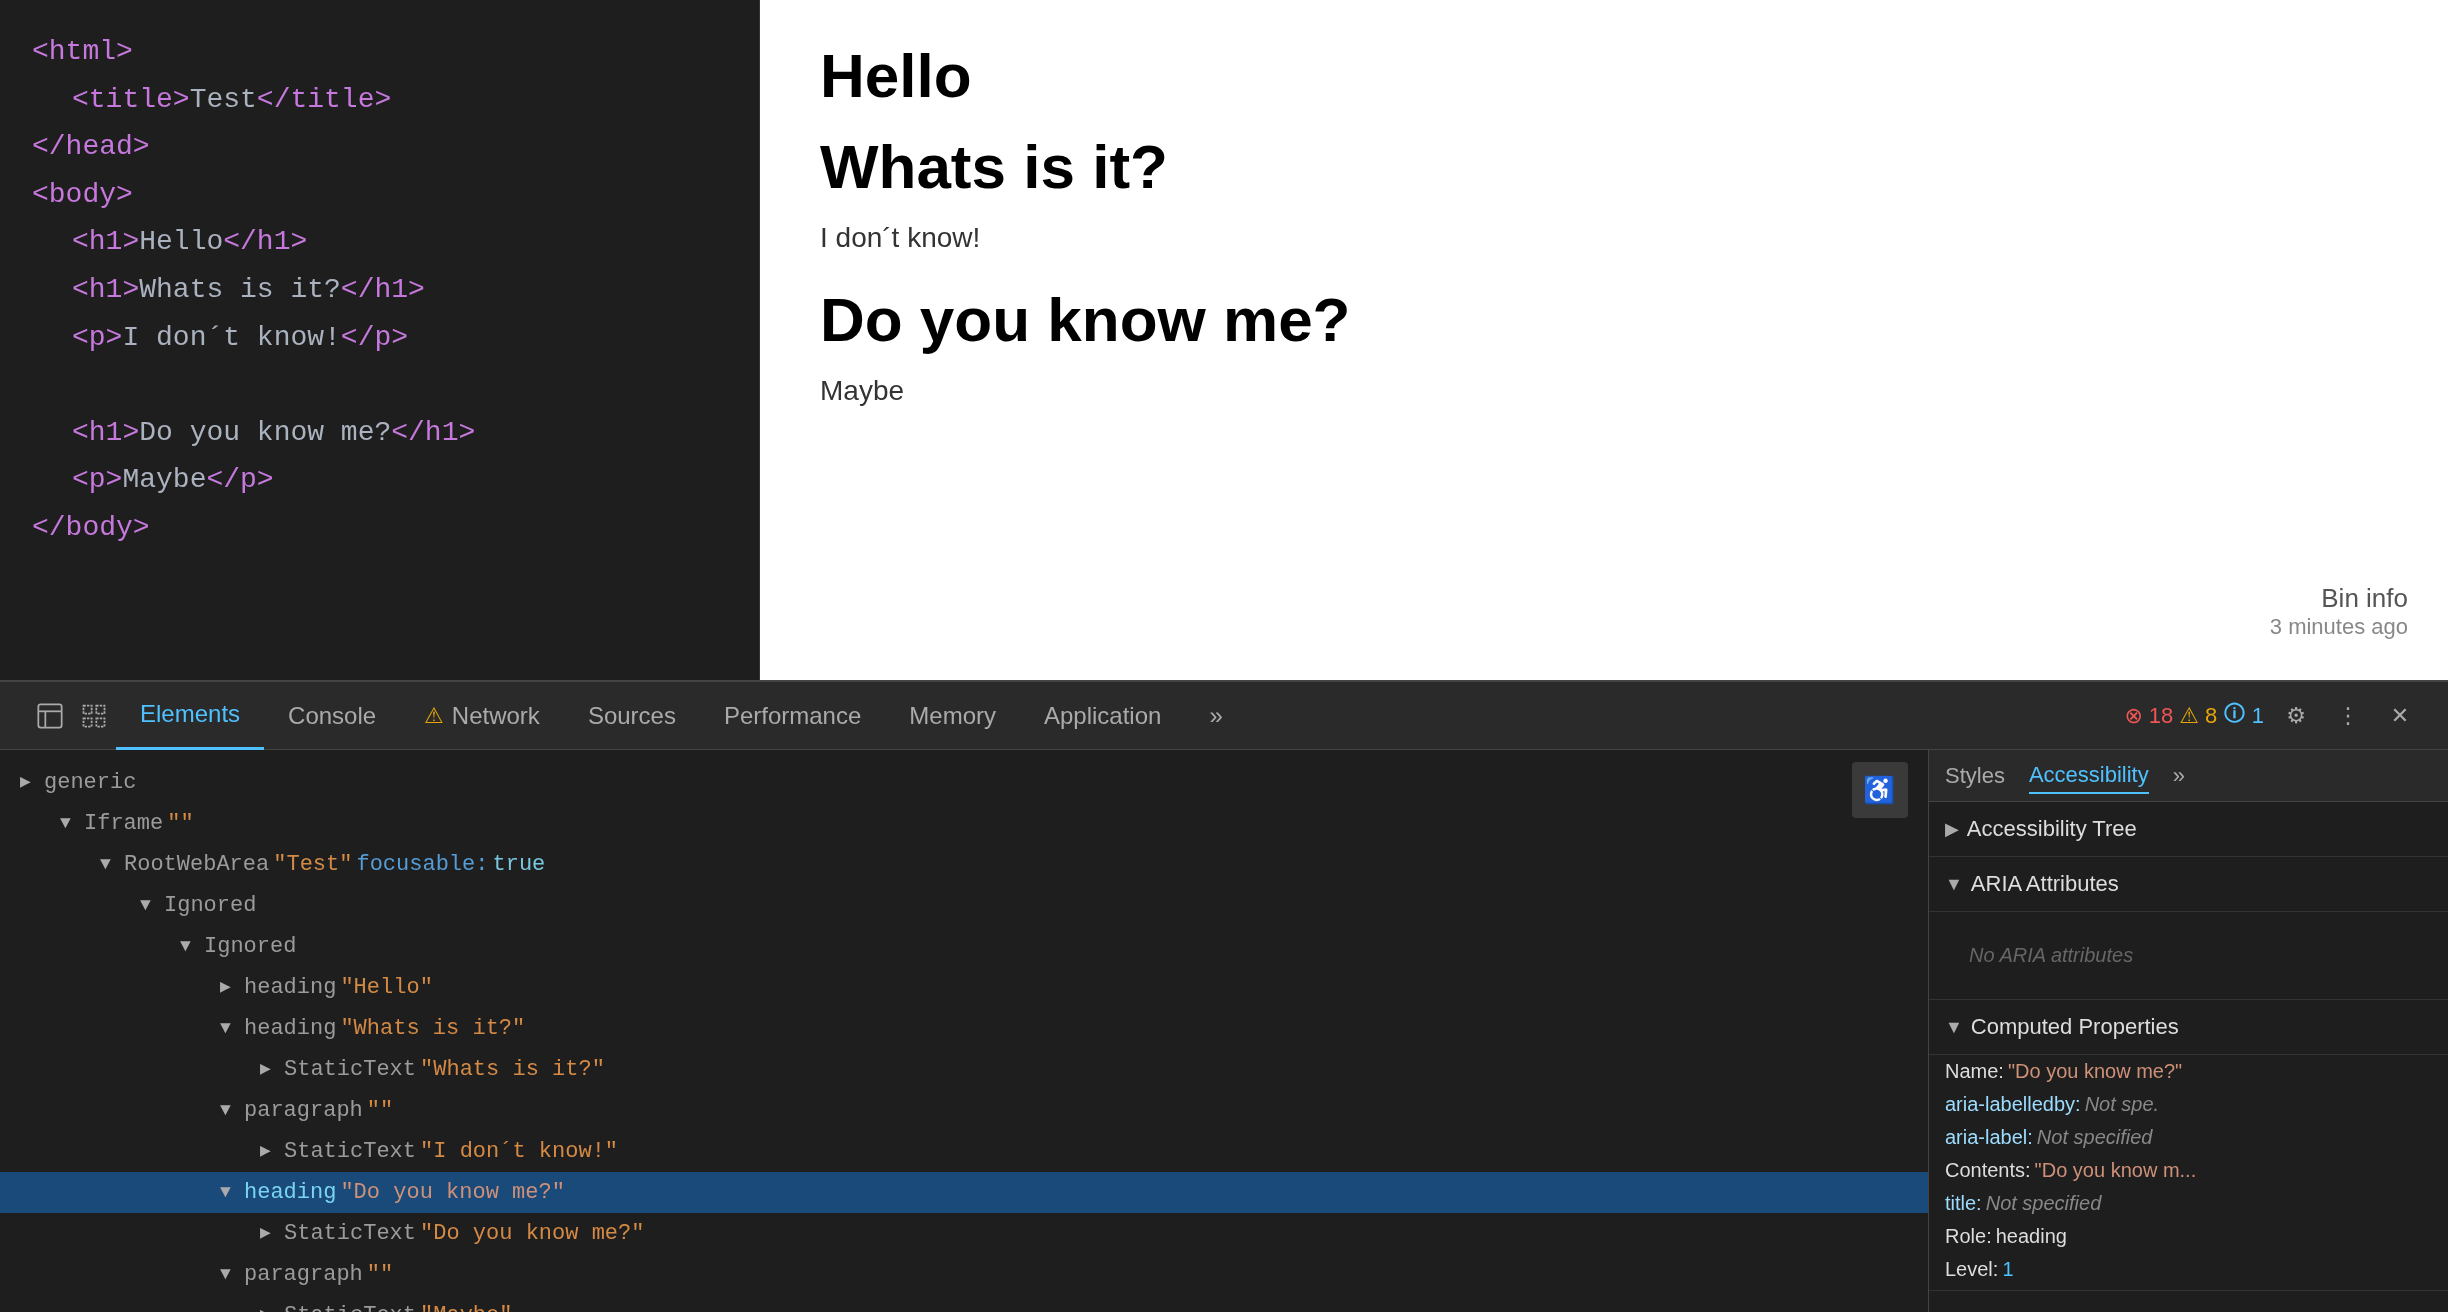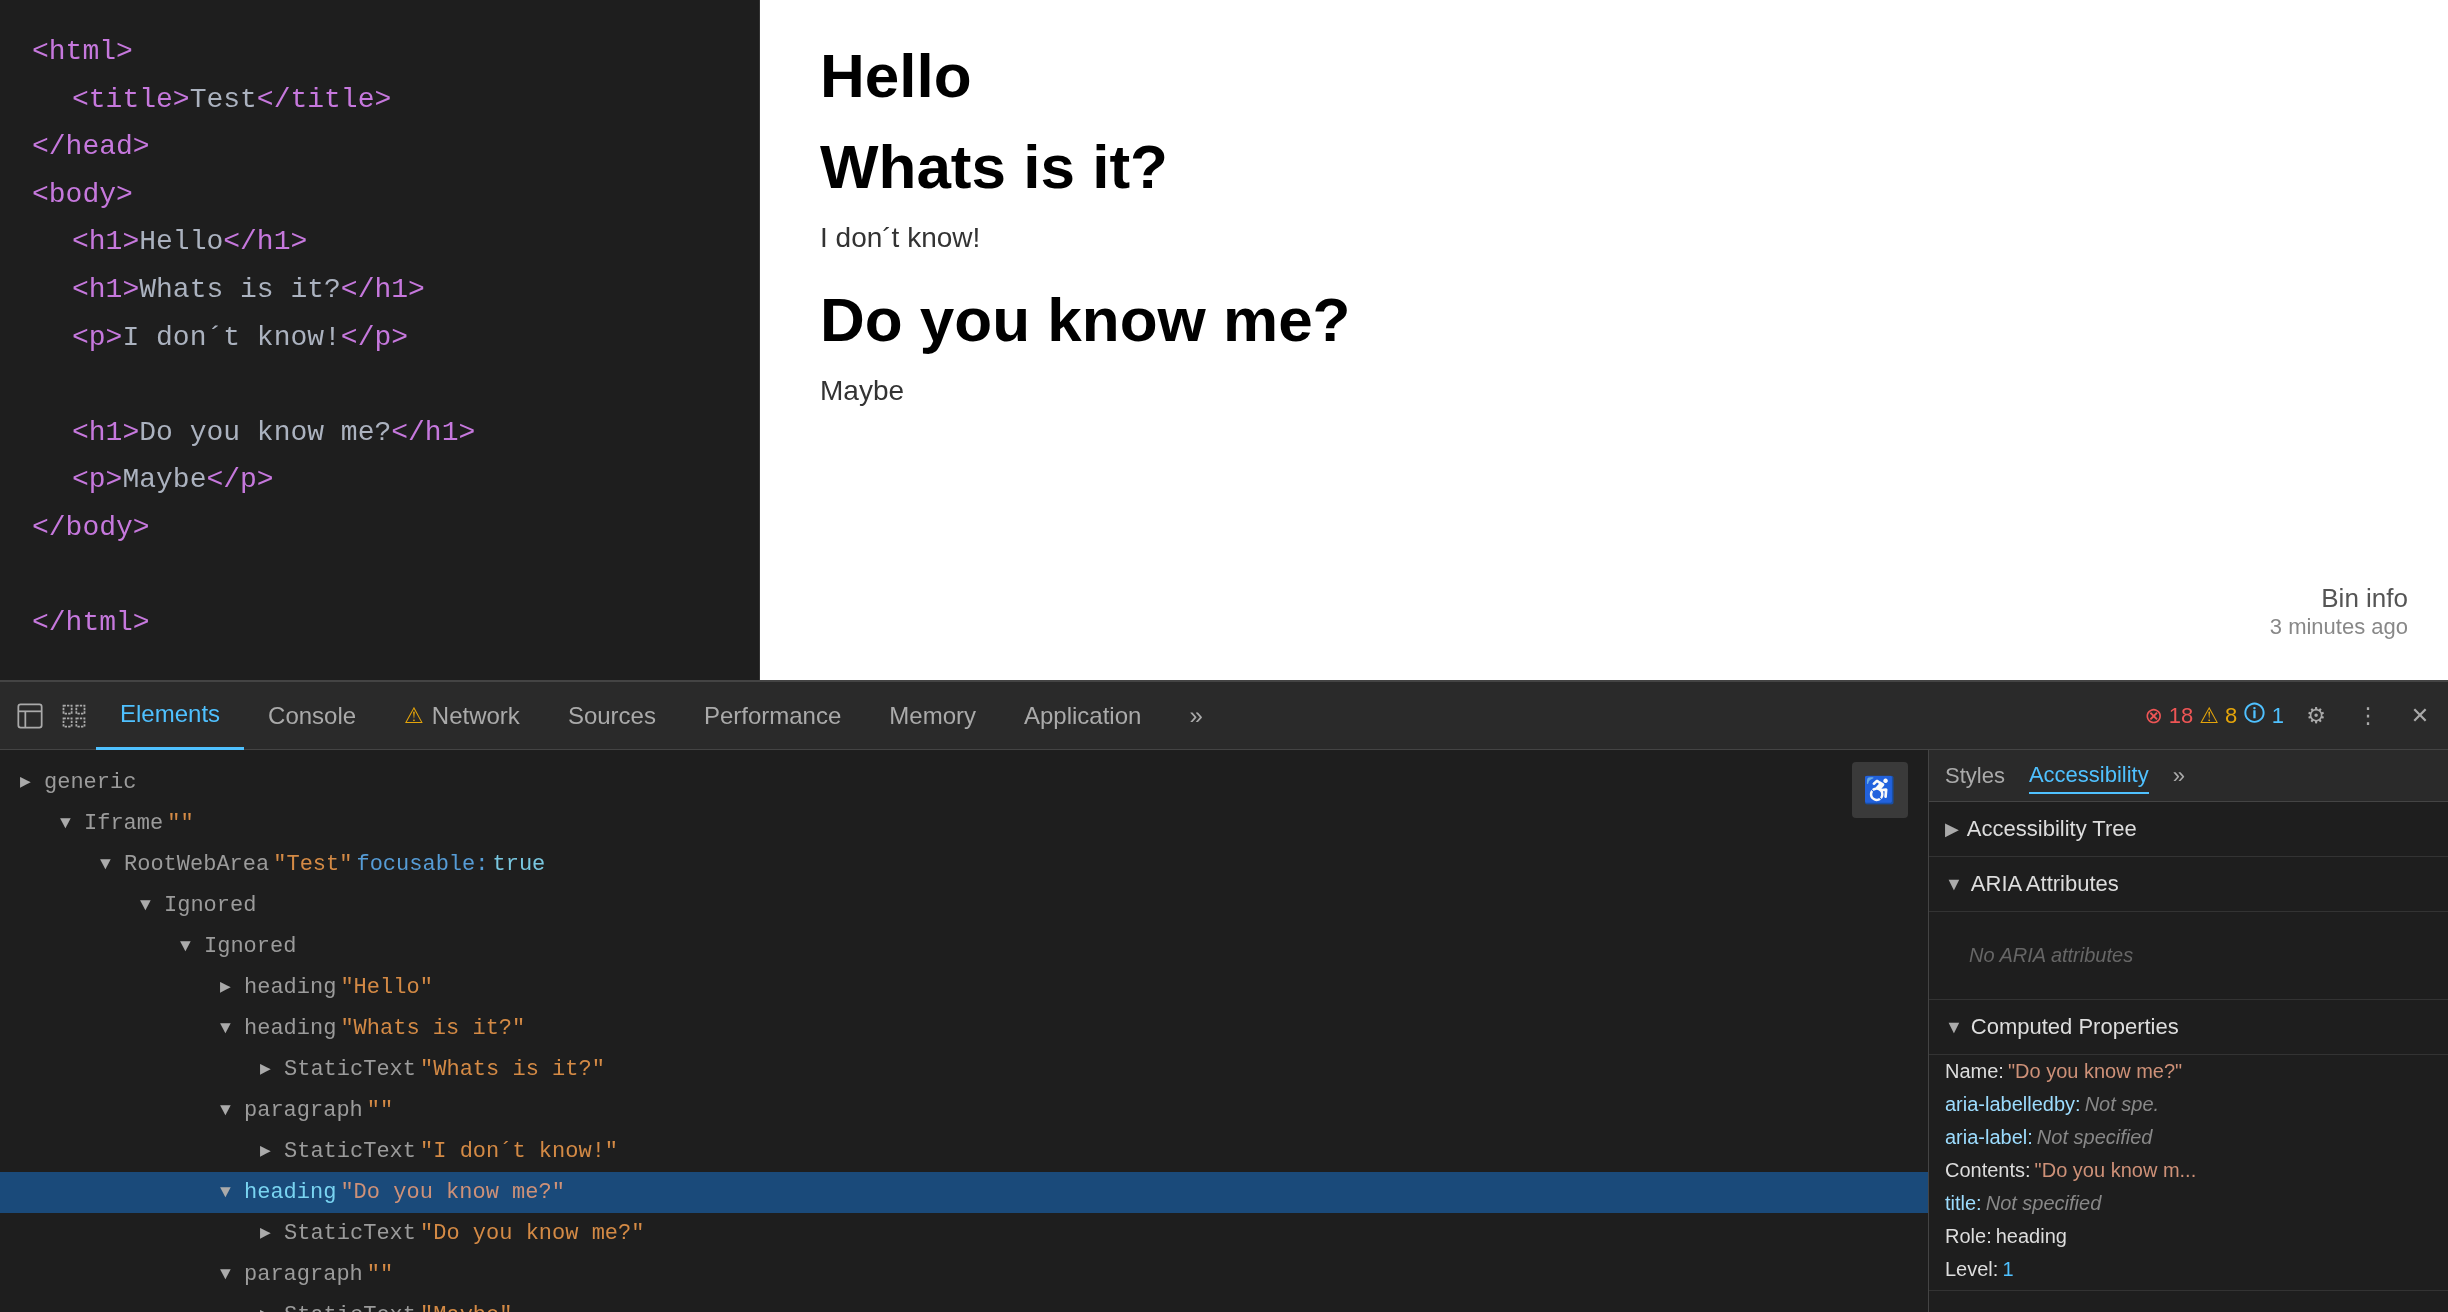--- a/index.html
+++ b/index.html
@@ -78,21 +78,21 @@
       flex-direction: column;
     }
 
     
     .devtools-toolbar {
       display: flex;
       align-items: center;
       height: 68px;
       background: #2a2a2a;
       border-bottom: 1px solid #444;
-      padding: 0 8px;
+      padding: 0 28px;
       gap: 0;
     }
 
     .toolbar-icon {
       width: 44px;
       height: 44px;
       display: flex;
       align-items: center;
       justify-content: center;
       color: #aaa;
@@ -314,21 +314,20 @@
     <div><span class="tag">&lt;/head&gt;</span></div>
     <div><span class="tag">&lt;body&gt;</span></div>
     <div class="indent1"><span class="tag">&lt;h1&gt;</span><span class="text">Hello</span><span class="tag">&lt;/h1&gt;</span></div>
     <div class="indent1"><span class="tag">&lt;h1&gt;</span><span class="text">Whats is it?</span><span class="tag">&lt;/h1&gt;</span></div>
     <div class="indent1"><span class="tag">&lt;p&gt;</span><span class="text">I don´t know!</span><span class="tag">&lt;/p&gt;</span></div>
     <div>&nbsp;</div>
     <div class="indent1"><span class="tag">&lt;h1&gt;</span><span class="text">Do you know me?</span><span class="tag">&lt;/h1&gt;</span></div>
     <div class="indent1"><span class="tag">&lt;p&gt;</span><span class="text">Maybe</span><span class="tag">&lt;/p&gt;</span></div>
     <div><span class="tag">&lt;/body&gt;</span></div>
     <div>&nbsp;</div>
-    <div><span class="tag">&lt;/html&gt;</span></div>
   </div>
 
   <div class="preview-panel">
     <h1>Hello</h1>
     <h1>Whats is it?</h1>
     <p>I don´t know!</p>
     <h1>Do you know me?</h1>
     <p>Maybe</p>
 
     <div class="bin-info">

